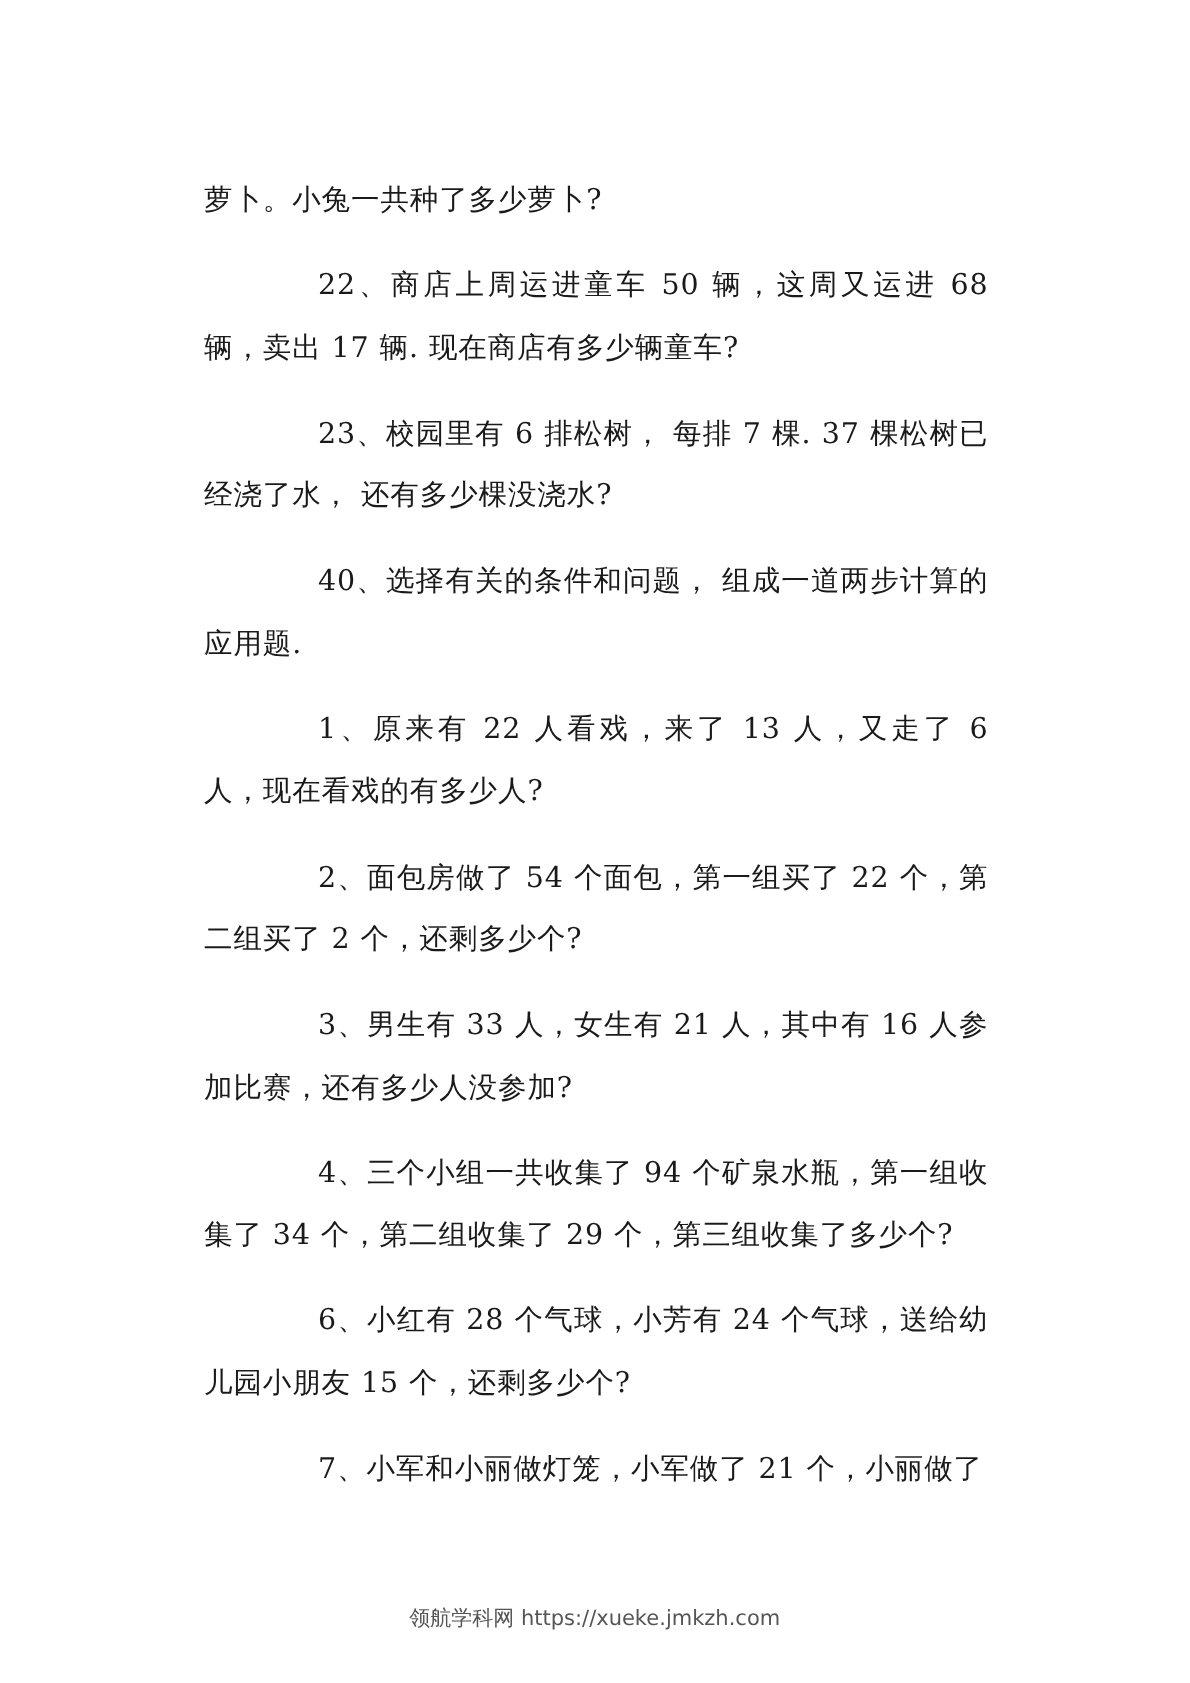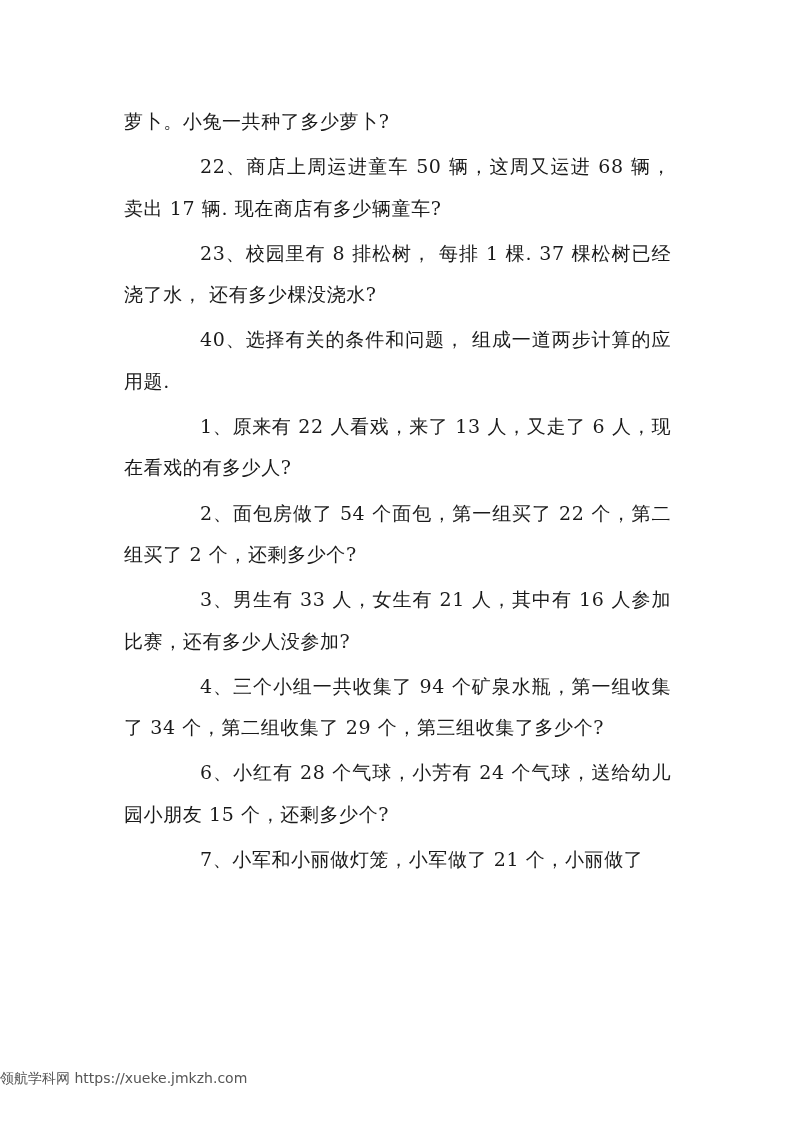--- a/index.html
+++ b/index.html
@@ -8,40 +8,40 @@
       position: absolute;
       left: 120px;
       top: 97px;
       width: 555px;
       font-family: "DejaVu Serif", "Liberation Serif", serif;
       font-size: 19px;
       color: #1a1a1a;
       line-height: 41.3px;
       letter-spacing: 0.6px;
     }
-    .para { margin: 4px; text-align: justify; }
+    .para { margin: 16px; text-align: justify; }
     .indent { text-indent: 76px; }
     .footer {
       position: absolute;
       left: 0;
       width: 793px;
       top: 1070px;
-      text-align: left;
+      text-align: center;
       font-family: "DejaVu Sans", "Liberation Sans", sans-serif;
       font-size: 14px;
       color: #555555;
     }
   </style>
 </head>
 <body>
 
 <div class="page">
   <p class="para">萝卜。小兔一共种了多少萝卜?</p>
   <p class="para indent">22、商店上周运进童车 50 辆，这周又运进 68 辆，卖出 17 辆. 现在商店有多少辆童车?</p>
-  <p class="para indent">23、校园里有 8 排松树， 每排 1 棵. 37 棵松树已经浇了水， 还有多少棵没浇水?</p>
+  <p class="para indent">23、校园里有 6 排松树， 每排 7 棵. 37 棵松树已经浇了水， 还有多少棵没浇水?</p>
   <p class="para indent">40、选择有关的条件和问题， 组成一道两步计算的应用题.</p>
   <p class="para indent">1、原来有 22 人看戏，来了 13 人，又走了 6 人，现在看戏的有多少人?</p>
   <p class="para indent">2、面包房做了 54 个面包，第一组买了 22 个，第二组买了 2 个，还剩多少个?</p>
   <p class="para indent">3、男生有 33 人，女生有 21 人，其中有 16 人参加比赛，还有多少人没参加?</p>
   <p class="para indent">4、三个小组一共收集了 94 个矿泉水瓶，第一组收集了 34 个，第二组收集了 29 个，第三组收集了多少个?</p>
   <p class="para indent">6、小红有 28 个气球，小芳有 24 个气球，送给幼儿园小朋友 15 个，还剩多少个?</p>
   <p class="para indent">7、小军和小丽做灯笼，小军做了 21 个，小丽做了</p>
 </div>
 
 <div class="footer">领航学科网 https://xueke.jmkzh.com</div>

